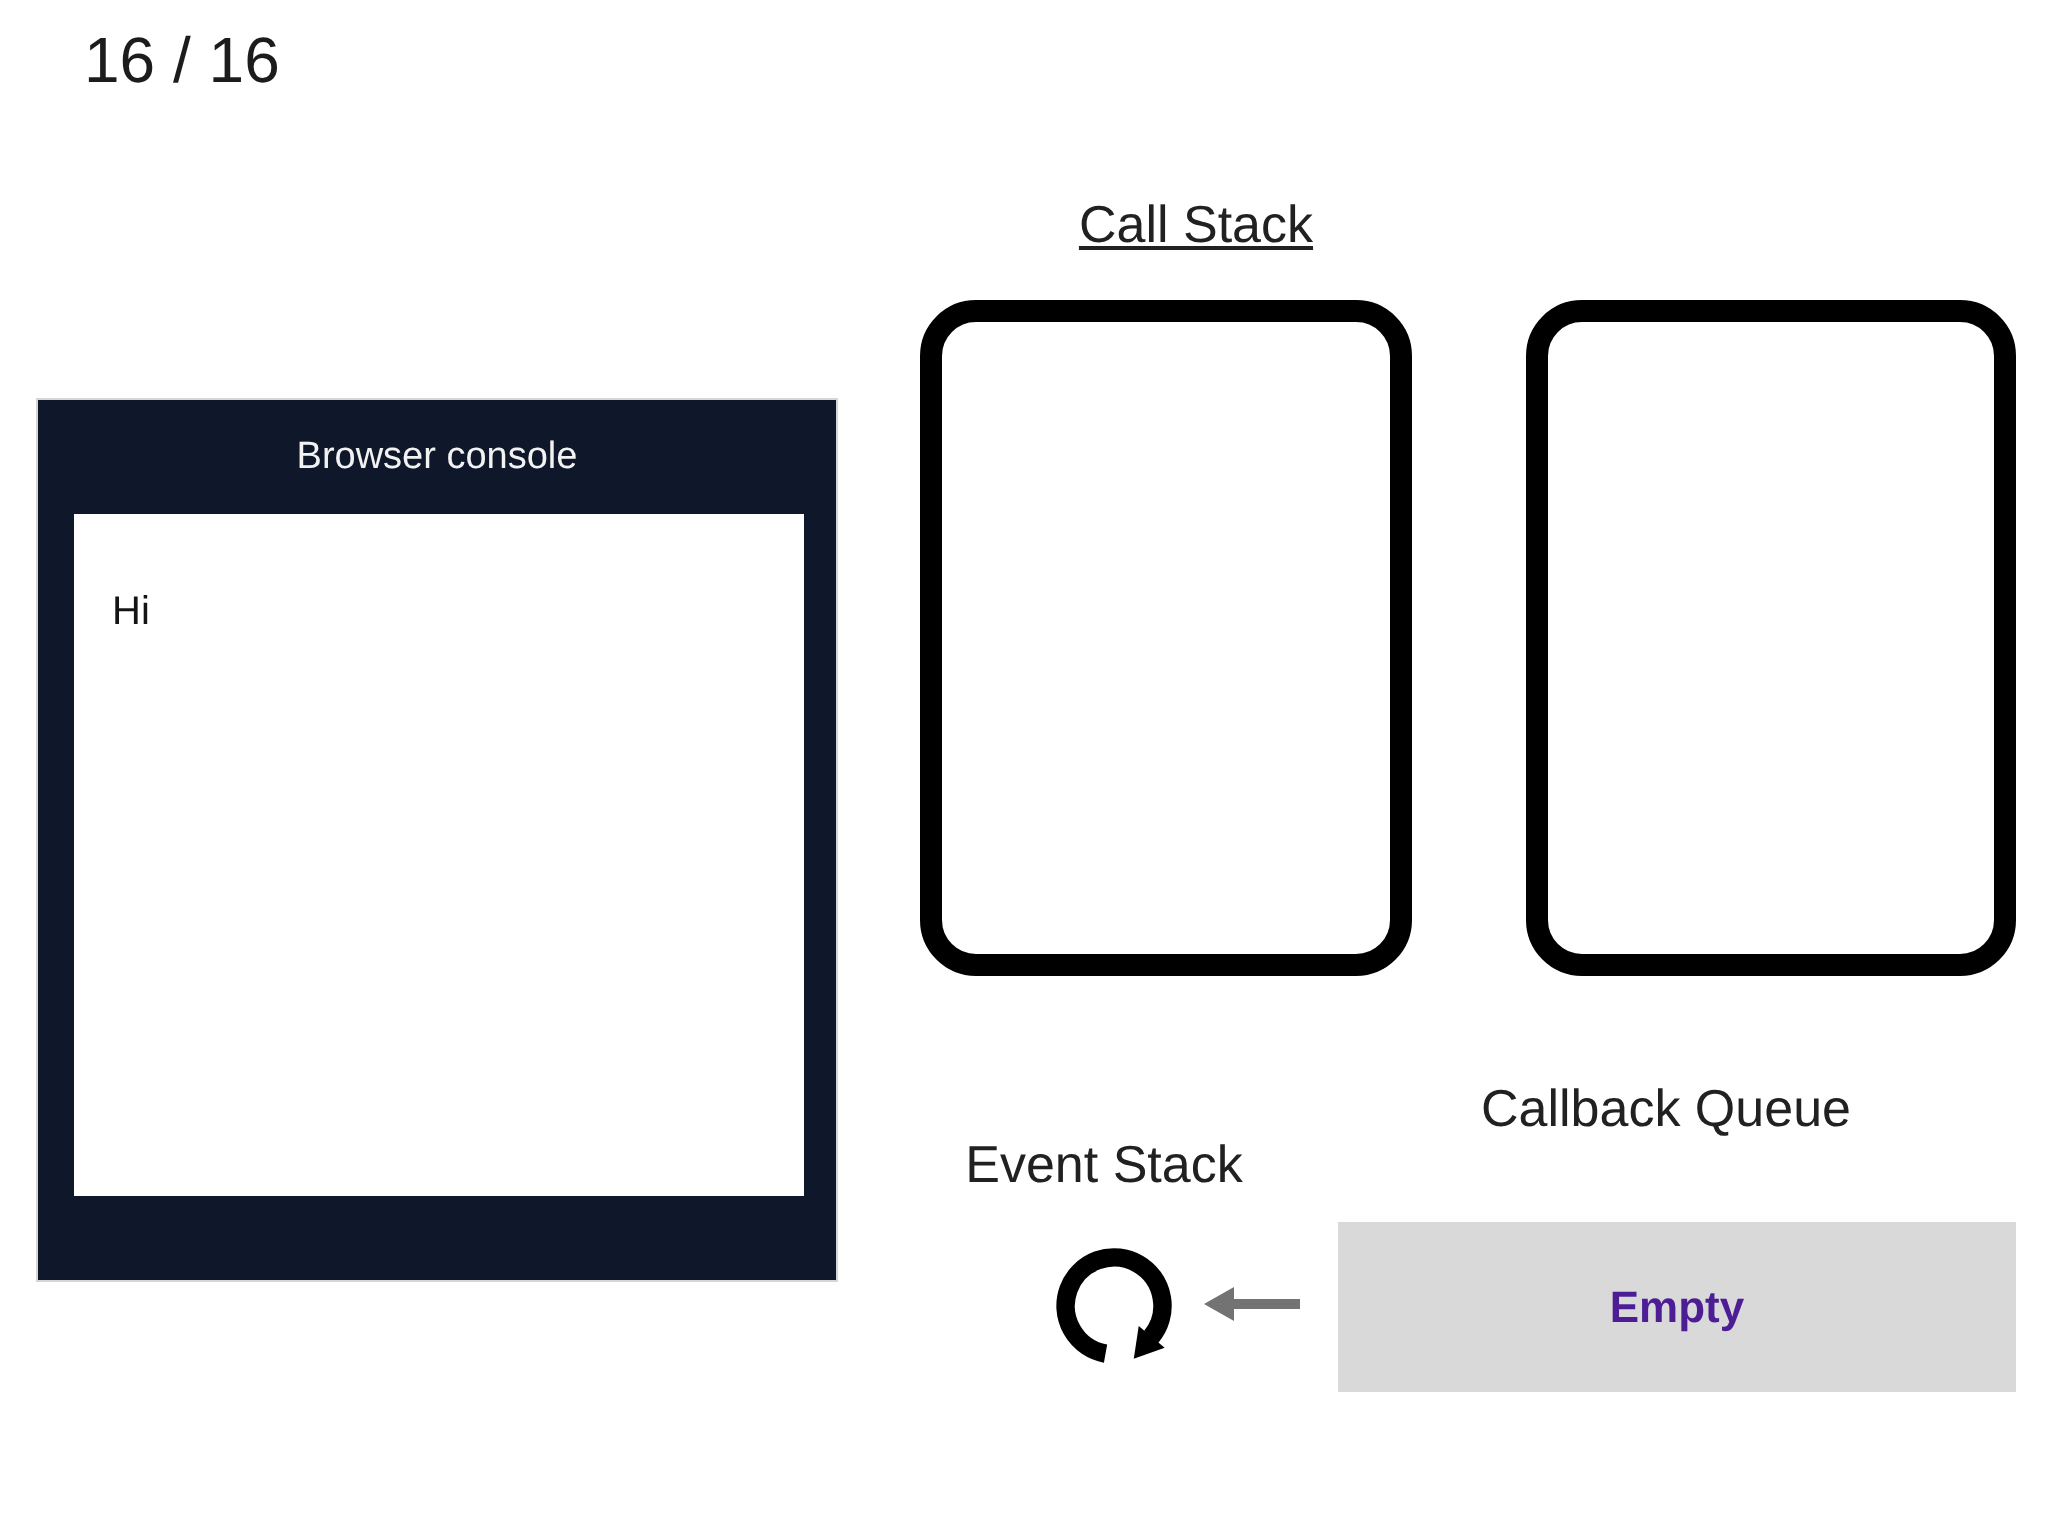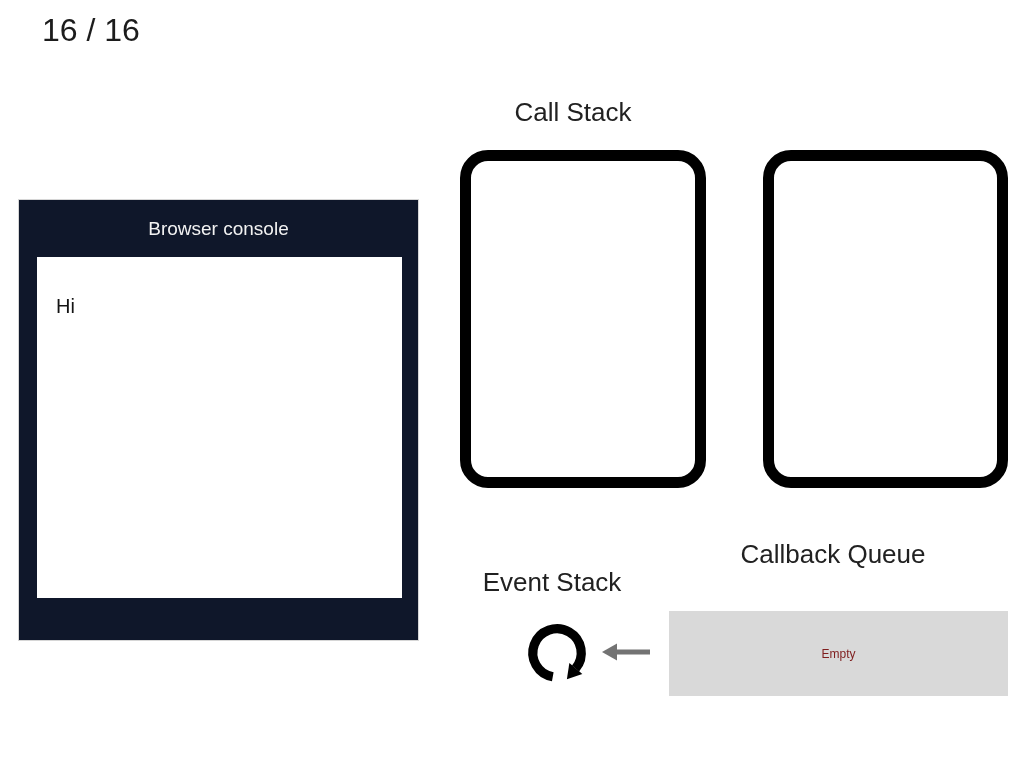--- a/index.html
+++ b/index.html
@@ -97,39 +97,40 @@
     left: 669px;
     top: 611px;
     width: 339px;
     height: 85px;
     background: #d9d9d9;
     display: flex;
     align-items: center;
     justify-content: center;
   }
   .queue-status {
-    font-size: 12px;
-    color: #7f1d1d;
+    font-size: 22px;
+    color: #4c1d95;
+    font-weight: bold;
   }
 </style>
 </head>
 <body>
 
 <div class="stage">
 
   <div class="page-counter">16 / 16</div>
 
   <div class="console">
     <div class="console-title">Browser console</div>
     <div class="console-body">
       <div class="console-line">Hi</div>
     </div>
   </div>
 
-  <div class="section-label" style="left:573px; top:97px;">Call Stack</div>
+  <div class="section-label" style="left:598px; top:97px;text-decoration:underline;">Call Stack</div>
   <div class="thick-box call-stack-box"></div>
 
   <div class="thick-box web-apis-box"></div>
 
   <div class="section-label" style="left:552px; top:567px;">Event Stack</div>
 
   <svg class="loop-icon" width="66" height="68" viewBox="0 0 64 66" aria-hidden="true">
     <path d="M 27.9 55.1 A 23.5 23.5 0 1 1 50.0 47.1" fill="none" stroke="#000000" stroke-width="9"></path>
     <polygon points="41.6,57.6 56.6,52.3 44.0,41.7" fill="#000000"></polygon>
   </svg>

